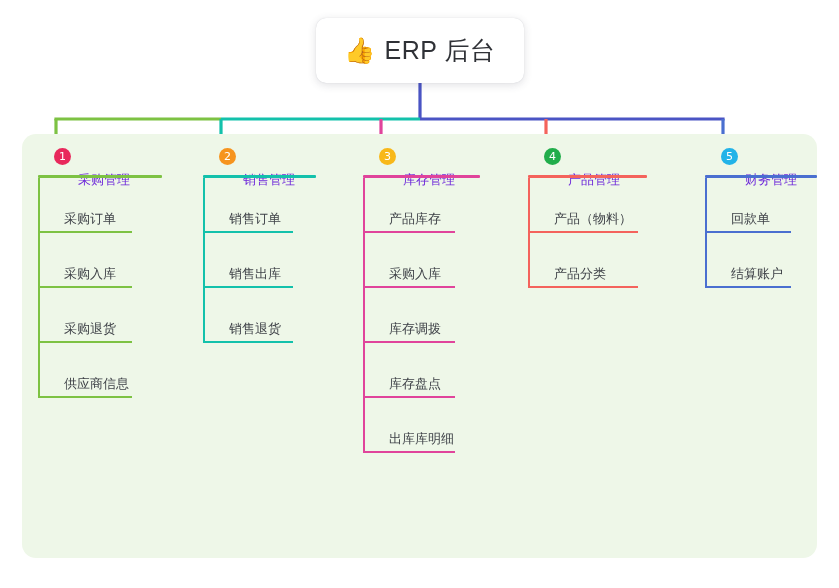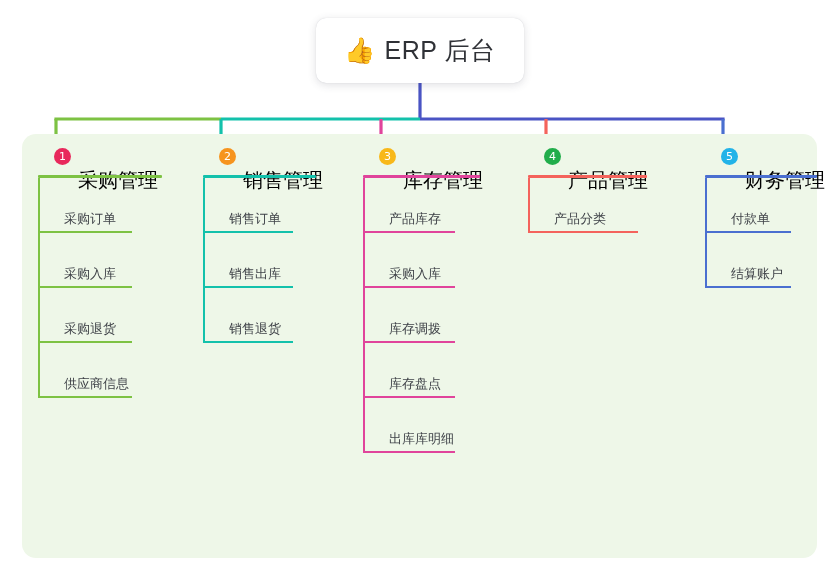--- a/index.html
+++ b/index.html
@@ -95,22 +95,22 @@
     height: 17px;
     border-radius: 50%;
     color: #ffffff;
     font-size: 11px;
     line-height: 17px;
     text-align: center;
     flex: none;
     font-family: "DejaVu Sans", sans-serif;
   }
   .head-label {
-    font-size: 20px;
-    color: #000000;
+    font-size: 13px;
+    color: #6d28d9;
     white-space: nowrap;
     margin-top: 48px;
   }
   .head-rule {
     position: absolute;
     left: 0;
     bottom: 0;
     height: 3px;
     border-radius: 1px;
   }
@@ -254,35 +254,39 @@
       </div>
       <div class="column" style="left: 506px;">
         <div class="col-head" style="width: 119px;">
           <span class="badge" style="background: rgb(33, 173, 75);">4</span>
           <span class="head-label">产品管理</span>
           <span class="head-rule" style="width: 119px; background: rgb(244, 99, 92);"></span>
         </div>
         <div class="col-body">
           <span class="spine" style="background: rgb(244, 99, 92);"></span>
           <div class="leaf">
+            <span class="leaf-label">产品（物料）</span>
+            <span class="leaf-rule" style="width: 108px; background: rgb(244, 99, 92);"></span>
+          </div>
+          <div class="leaf">
             <span class="leaf-label">产品分类</span>
             <span class="leaf-rule" style="width: 108px; background: rgb(244, 99, 92);"></span>
           </div>
         </div>
       </div>
       <div class="column" style="left: 683px;">
         <div class="col-head" style="width: 112px;">
           <span class="badge" style="background: rgb(34, 179, 232);">5</span>
           <span class="head-label">财务管理</span>
           <span class="head-rule" style="width: 112px; background: rgb(74, 111, 208);"></span>
         </div>
         <div class="col-body">
           <span class="spine" style="background: rgb(74, 111, 208);"></span>
           <div class="leaf">
-            <span class="leaf-label">付款单</span>
+            <span class="leaf-label">回款单</span>
             <span class="leaf-rule" style="width: 84px; background: rgb(74, 111, 208);"></span>
           </div>
           <div class="leaf">
             <span class="leaf-label">结算账户</span>
             <span class="leaf-rule" style="width: 84px; background: rgb(74, 111, 208);"></span>
           </div>
         </div>
       </div>
     </div>
 

